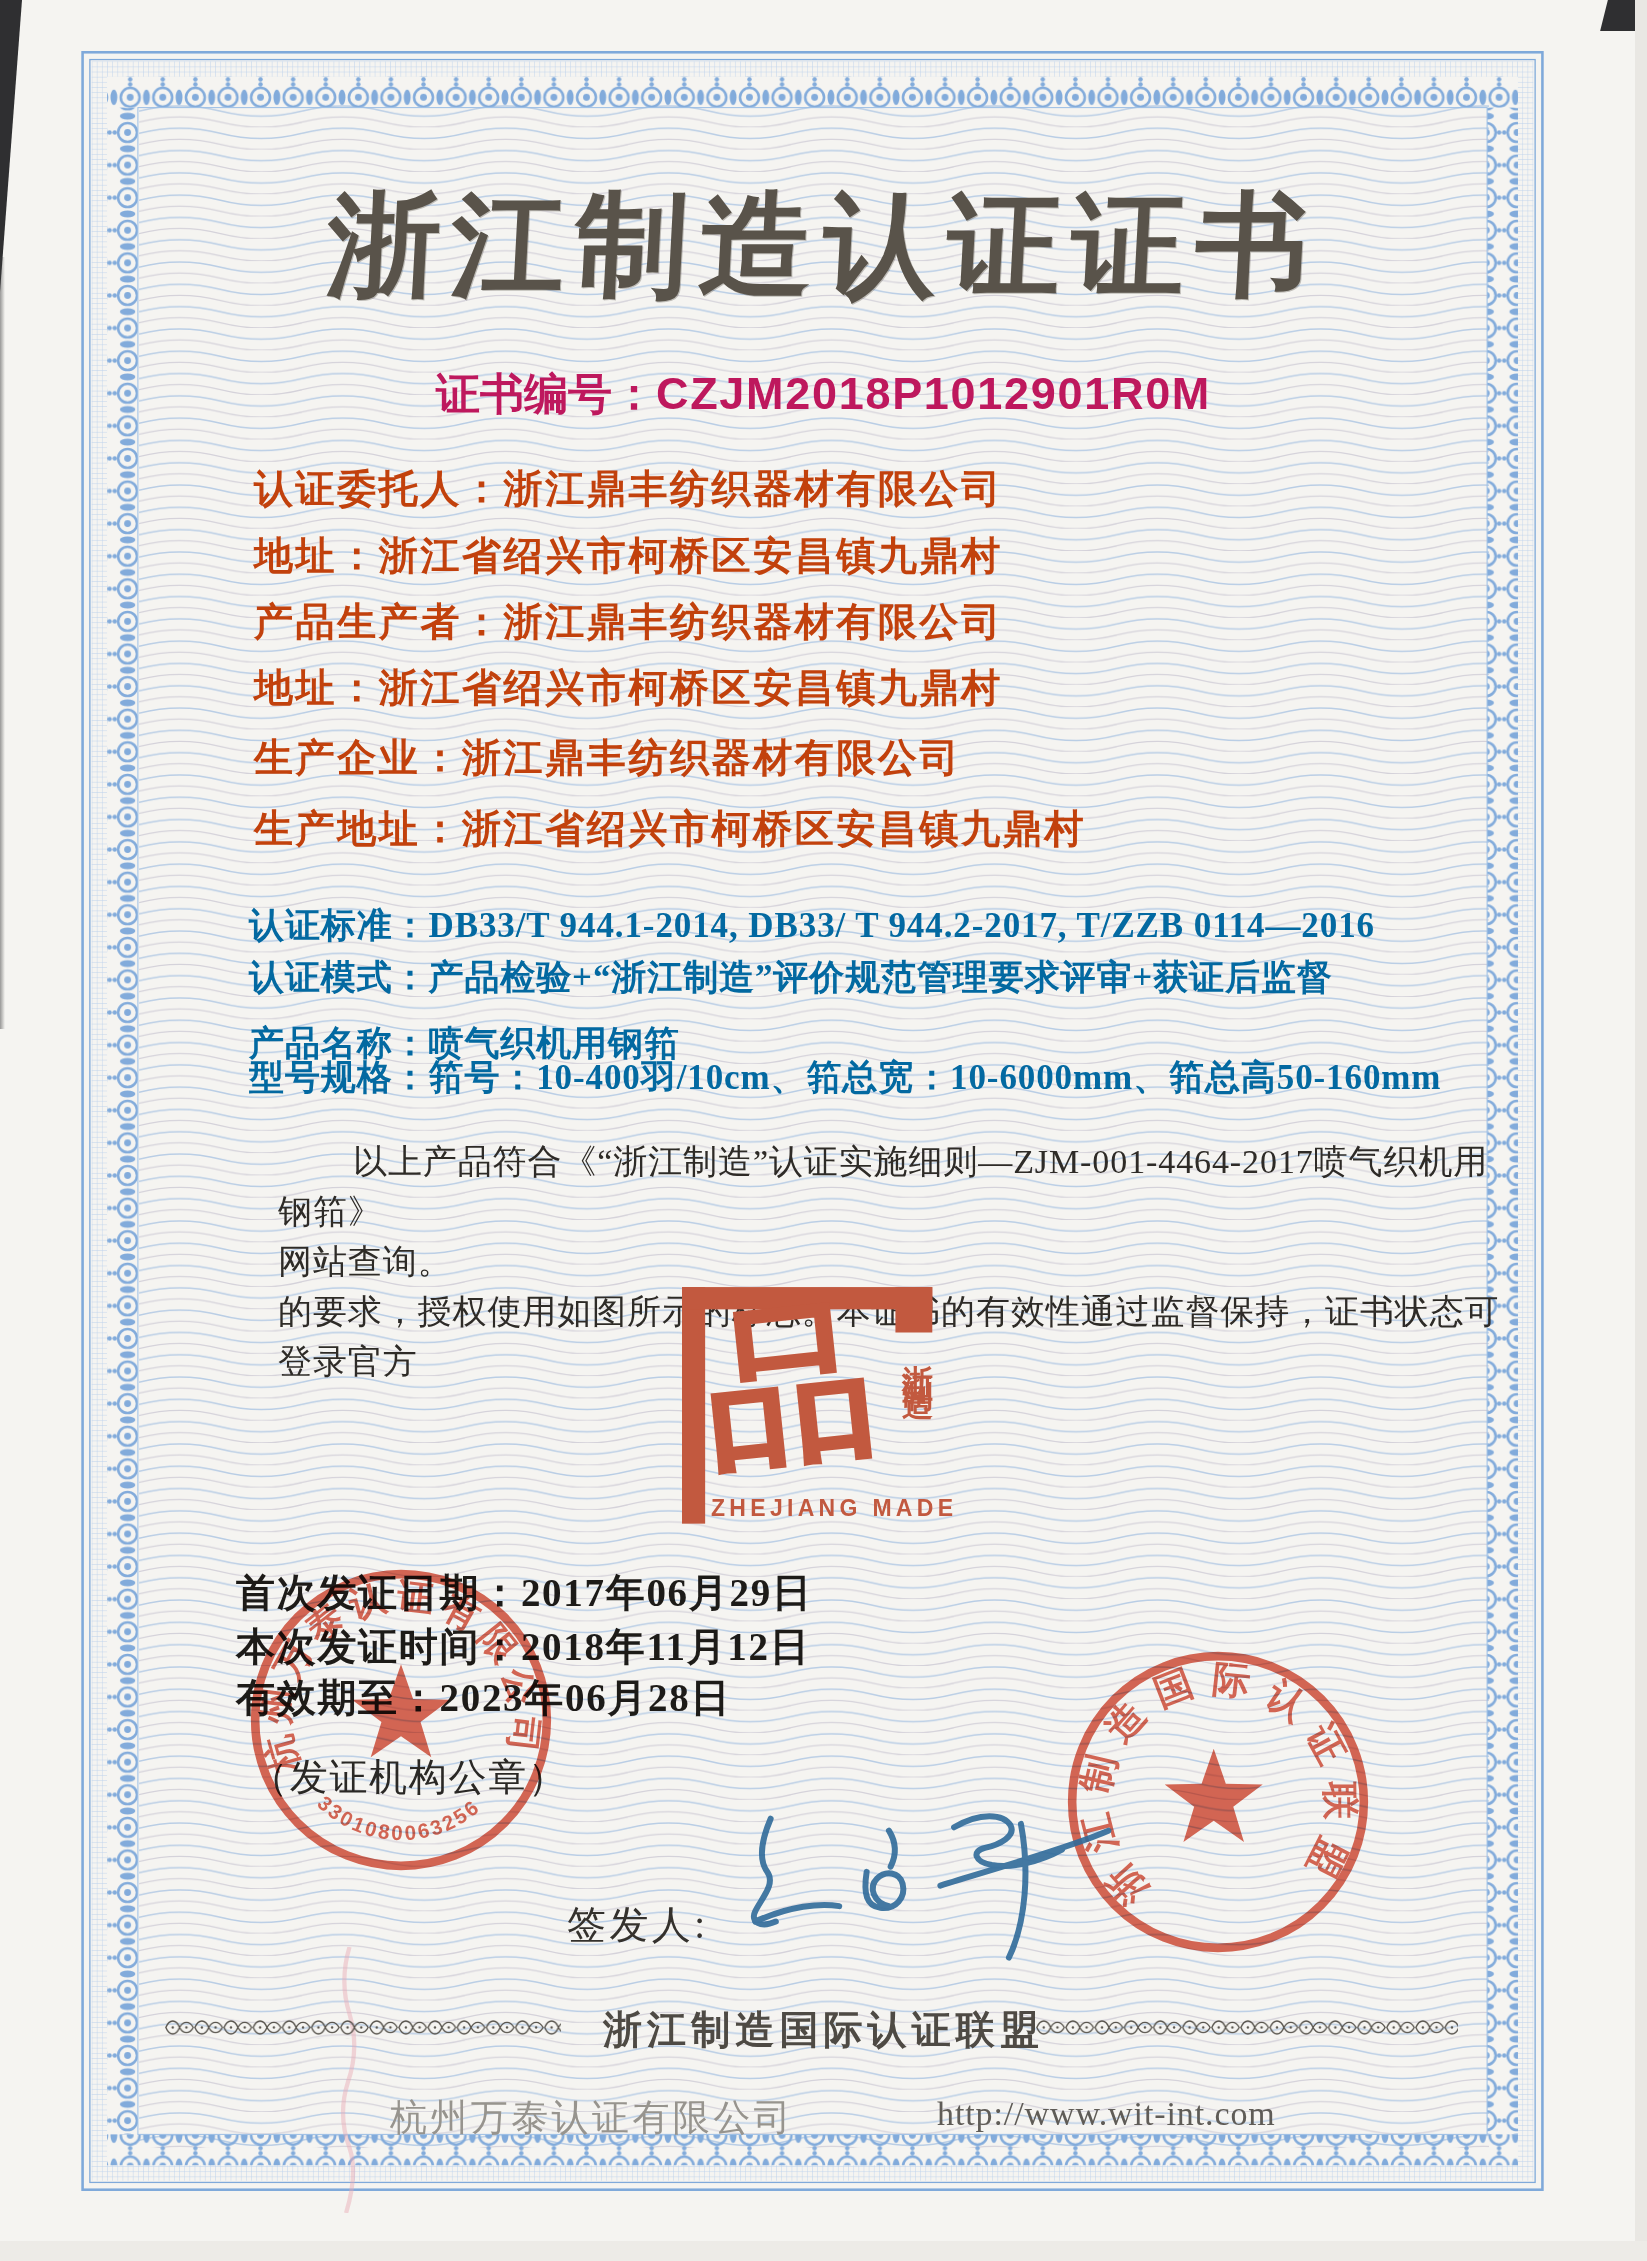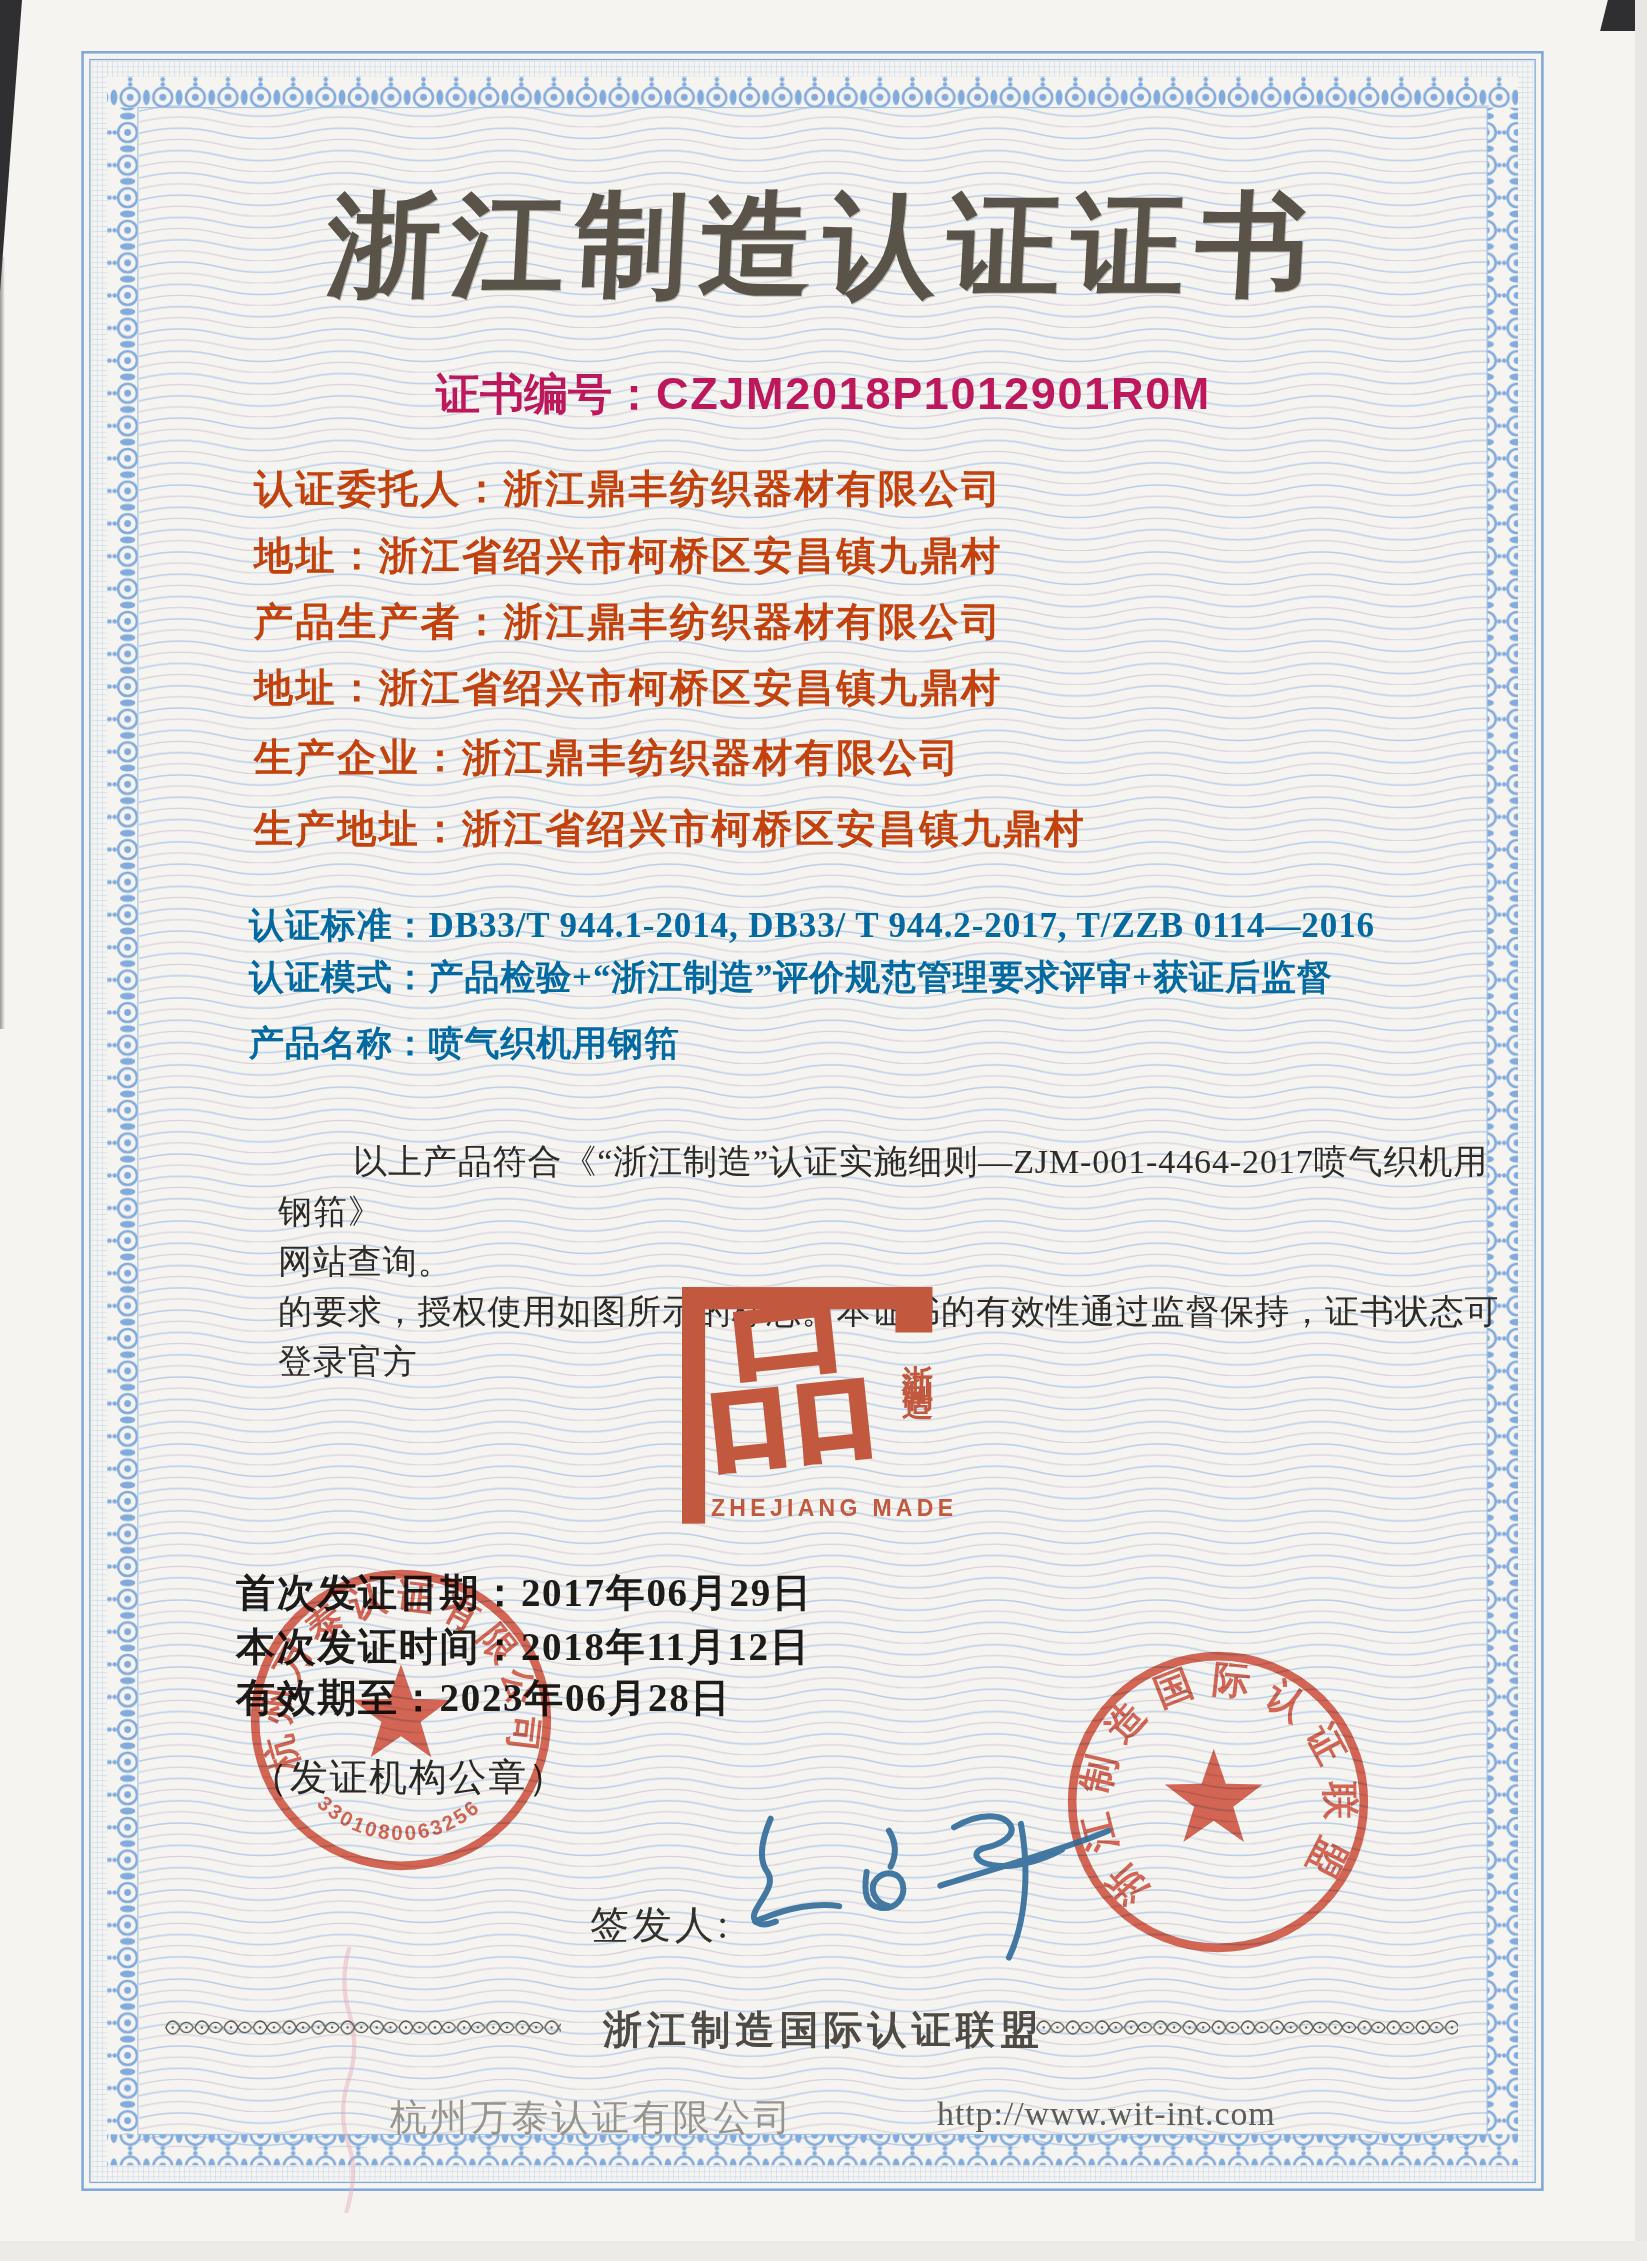--- a/index.html
+++ b/index.html
@@ -17,21 +17,21 @@
          letter-spacing:11px;color:#59534a;transform:skewX(-3deg);text-shadow:0.9px 0.9px 0 rgba(89,83,74,.35);}
   .certno{left:0;top:365px;width:1647px;text-align:center;color:#be185d;}
   .certno .lbl{font-size:44px;font-weight:bold;}
   .certno .val{font-size:45px;font-weight:bold;font-family:"Liberation Sans","DejaVu Sans",sans-serif;letter-spacing:1.7px;}
   .infoline{left:254px;font-size:39px;font-weight:bold;color:#c2410c;letter-spacing:2.6px;white-space:nowrap;}
   .specline{left:249px;font-size:35px;font-weight:bold;color:#0369a1;letter-spacing:0.9px;white-space:nowrap;}
   .para{left:254px;top:1137px;width:1228px;font-size:34px;line-height:50px;color:#2e2b27;letter-spacing:0.9px;margin-left:24px;}
   .para .ind{text-indent:75px;}
   .dateline{left:236px;font-size:39px;font-weight:bold;color:#1d1b18;letter-spacing:1.7px;white-space:nowrap;}
   .sealnote{left:250px;top:1752px;font-size:38px;color:#2a2825;letter-spacing:1.7px;}
-  .signer{left:567px;top:1898px;font-size:39px;color:#34312d;letter-spacing:3.4px;margin-left:23px;}
+  .signer{left:567px;top:1898px;font-size:39px;color:#34312d;letter-spacing:3.4px;}
   
   .logo{left:682px;top:1287px;width:300px;height:253px;}
   .logo .glyph{position:absolute;left:22px;top:12px;font-size:170px;font-weight:bold;line-height:1;
                transform:rotate(-6deg);font-family:"DejaVu Serif","Liberation Serif",serif;}
   .logo .side{position:absolute;left:214px;top:53px;writing-mode:vertical-rl;font-size:31px;font-weight:bold;letter-spacing:7.7px;}
   .logo .eng{position:absolute;left:29px;top:208px;font-size:23px;font-weight:bold;letter-spacing:4.3px;
              font-family:"Liberation Sans","DejaVu Sans",sans-serif;}
   
   .alliance{left:0;top:2003px;width:1647px;text-align:center;font-size:39px;font-weight:bold;color:#4e4a44;letter-spacing:5.1px;}
   .fissuer{left:390px;top:2093px;font-size:37px;color:#97948e;letter-spacing:3.4px;}
@@ -103,20 +103,21 @@
   <div class="abs infoline" style="top:462px;">认证委托人：浙江鼎丰纺织器材有限公司</div>
   <div class="abs infoline" style="top:529px;">地址：浙江省绍兴市柯桥区安昌镇九鼎村</div>
   <div class="abs infoline" style="top:595px;">产品生产者：浙江鼎丰纺织器材有限公司</div>
   <div class="abs infoline" style="top:661px;">地址：浙江省绍兴市柯桥区安昌镇九鼎村</div>
   <div class="abs infoline" style="top:731px;">生产企业：浙江鼎丰纺织器材有限公司</div>
   <div class="abs infoline" style="top:802px;">生产地址：浙江省绍兴市柯桥区安昌镇九鼎村</div>
 
   <div class="abs specline" style="top:902px;">认证标准：DB33/T 944.1-2014, DB33/ T 944.2-2017, T/ZZB 0114—2016</div>
   <div class="abs specline" style="top:954px;">认证模式：产品检验+“浙江制造”评价规范管理要求评审+获证后监督</div>
   <div class="abs specline" style="top:1003px;margin-top:17px;">产品名称：喷气织机用钢筘</div>
+  <div class="abs specline" style="top:1054px;">型号规格：筘号：10-400羽/10cm、筘总宽：10-6000mm、筘总高50-160mm</div>
 
   <div class="abs para">
     <div class="ind">以上产品符合《“浙江制造”认证实施细则—ZJM-001-4464-2017喷气织机用钢筘》</div>
     <div>网站查询。</div>
     <div>的要求，授权使用如图所示的标志。本证书的有效性通过监督保持，证书状态可登录官方</div>
   </div>
 
   <div class="abs logo" style="color:#c2593f;">
     <svg class="abs" style="left:0;top:0;" width="300" height="253" viewBox="0 0 350 295">
       <rect x="0" y="0" width="27" height="276" fill="#c2593f"></rect>

